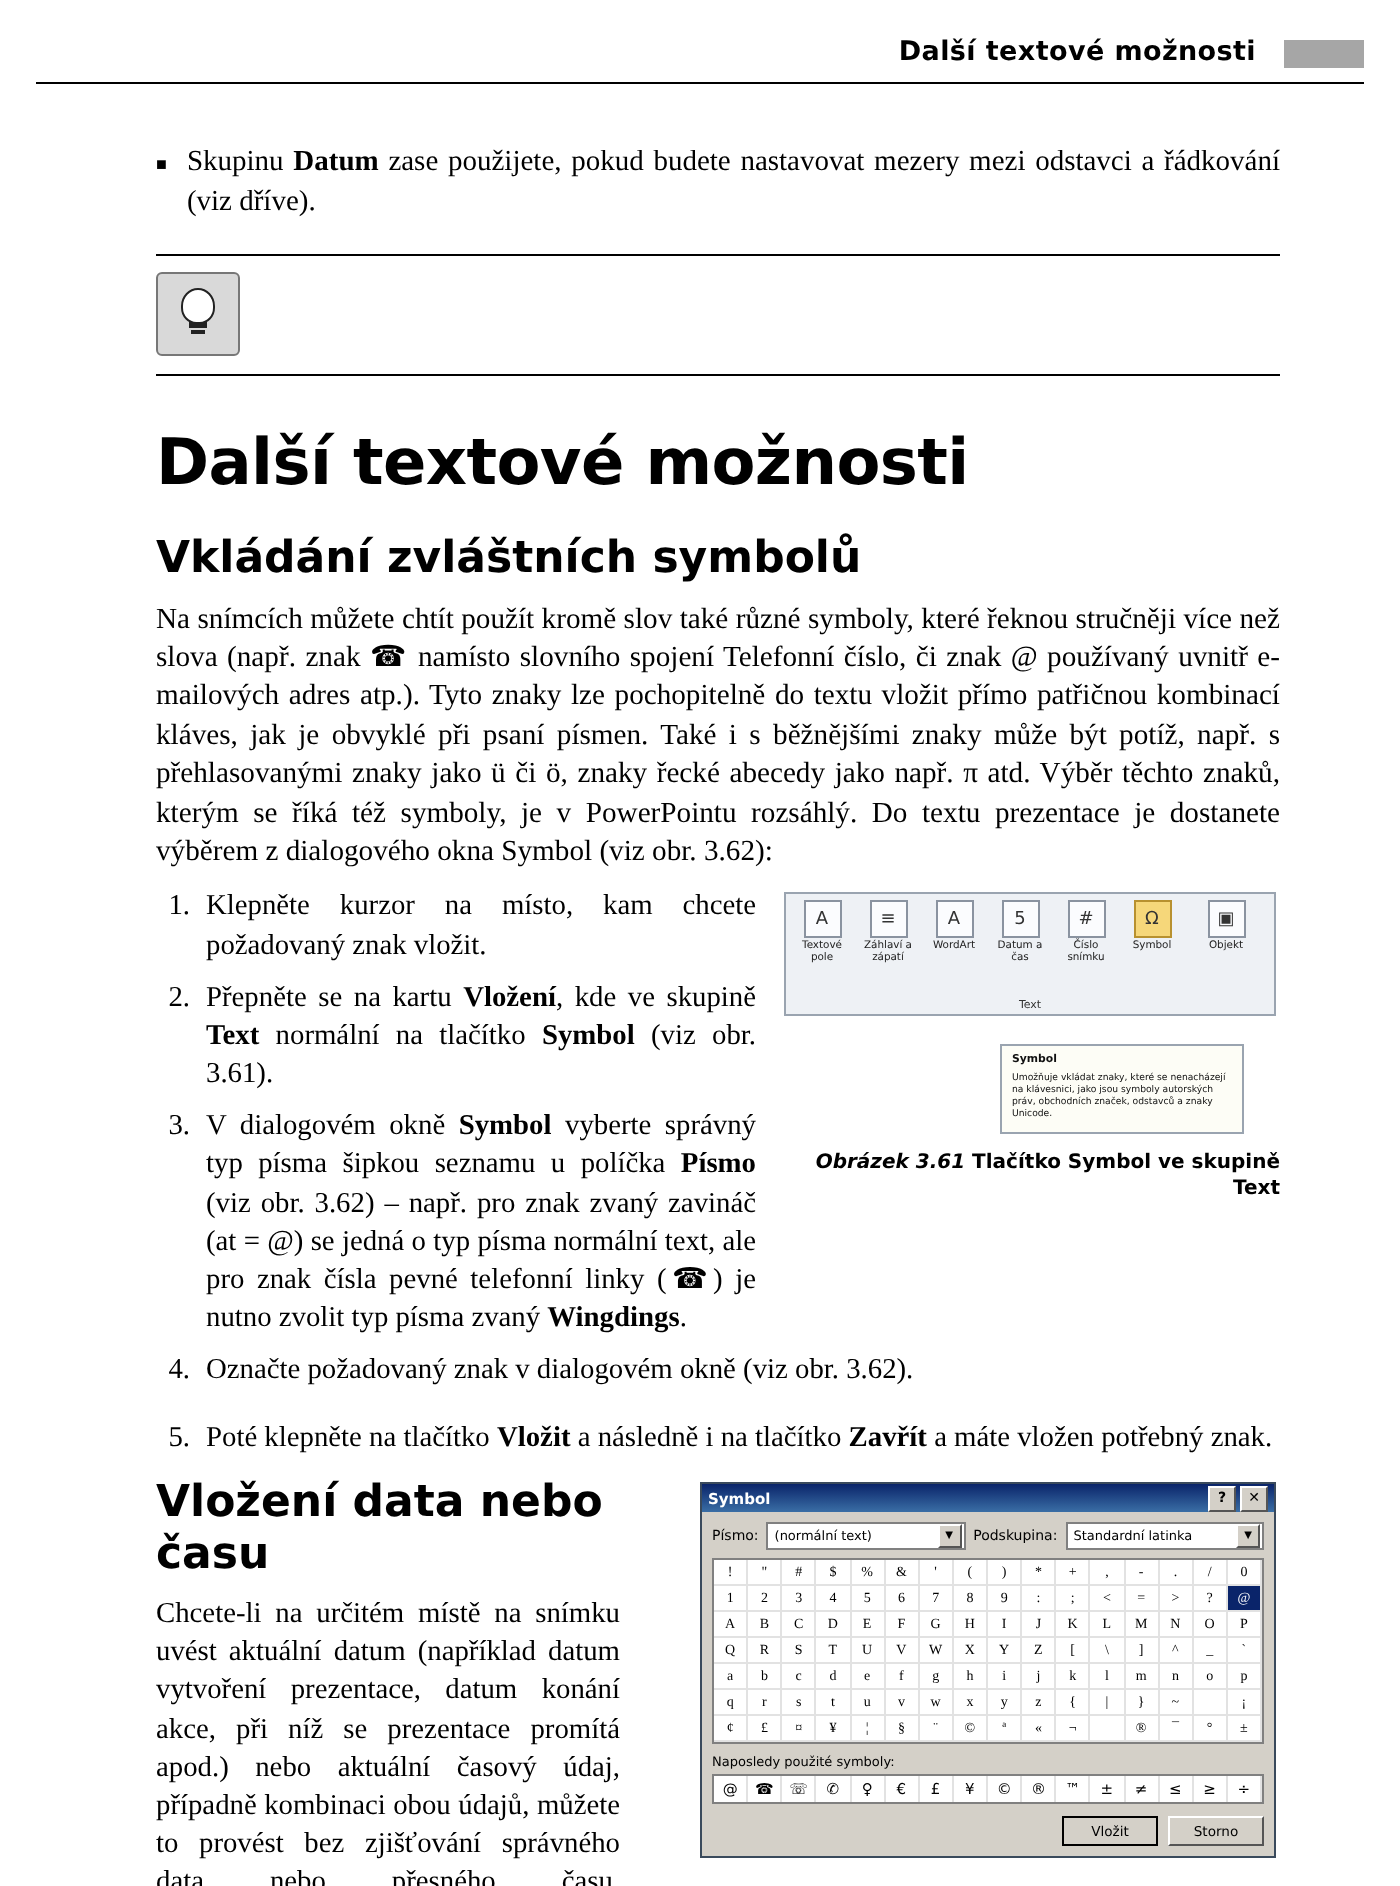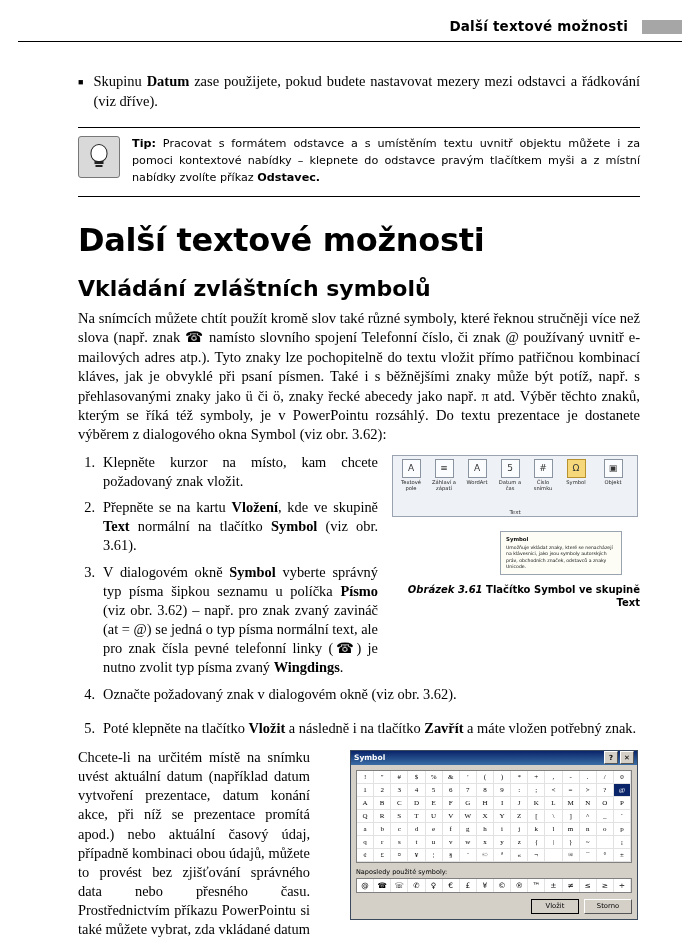--- a/index.html
+++ b/index.html
@@ -211,21 +211,20 @@
       <span class="bullet-mark">■</span>
       <span class="bullet-text"><span>Skupinu </span><b>Datum</b><span> zase použijete, pokud budete nastavovat mezery mezi odstavci a řádkování (viz dříve).</span></span>
     </div>
 
     <div class="tip">
       <div class="tip-icon">
         <div class="bulb"></div>
           <div class="base"></div>
           <div class="base2"></div>
       </div>
-      <div class="tip-text"><b>Tip:</b><span> Pracovat s formátem odstavce a s umístěním textu uvnitř objektu můžete i za pomoci kontextové nabídky – klepnete do odstavce pravým tlačítkem myši a z místní nabídky zvolíte příkaz </span><b>Odstavec.</b></div>
     </div>
 
     <h1 class="chapter">Další textové možnosti</h1>
 
     <h2 class="sub">Vkládání zvláštních symbolů</h2>
     <p class="body">Na snímcích můžete chtít použít kromě slov také různé symboly, které řeknou stručněji více než slova (např. znak ☎ namísto slovního spojení Telefonní číslo, či znak @ používaný uvnitř e-mailových adres atp.). Tyto znaky lze pochopitelně do textu vložit přímo patřičnou kombinací kláves, jak je obvyklé při psaní písmen. Také i s běžnějšími znaky může být potíž, např. s přehlasovanými znaky jako ü či ö, znaky řecké abecedy jako např. π atd. Výběr těchto znaků, kterým se říká též symboly, je v PowerPointu rozsáhlý. Do textu prezentace je dostanete výběrem z dialogového okna Symbol (viz obr. 3.62):</p>
 
     <div class="fig361-wrap">
       <div class="ribbon">
         <div class="grp" style="left:3px;">
@@ -299,20 +298,32 @@
 
       <div class="dlg-wrap">
         <div class="dlg">
           <div class="dlg-title">
             <span>Symbol</span>
             <span class="t-spacer"></span>
             <span class="dlg-btn">?</span>
             <span class="dlg-btn">✕</span>
           </div>
           <div class="dlg-body">
+            <div class="row">
+              <span class="lbl">Písmo:</span>
+              <span class="combo">
+                  <span>(normální text)</span>
+                  <span class="arrow">▼</span>
+                </span>
+              <span class="lbl">Podskupina:</span>
+              <span class="combo">
+                  <span>Standardní latinka</span>
+                  <span class="arrow">▼</span>
+                </span>
+            </div>
 
             <div class="grid" id="char-grid">
                 <div>!</div>
                 <div>"</div>
                 <div>#</div>
                 <div>$</div>
                 <div>%</div>
                 <div>&amp;</div>
                 <div>'</div>
                 <div>(</div>
@@ -446,20 +457,21 @@
             <div class="btnrow">
               <span class="pbtn default">Vložit</span>
               <span class="pbtn">Storno</span>
             </div>
           </div>
         </div>
 
       </div>
 
       <div class="left-col">
+        <h2 class="sub" style="margin-top:0;"><span>Vložení data nebo</span><br><span>času</span></h2>
         <p>Chcete-li na určitém místě na snímku uvést aktuální datum (například datum vytvoření prezentace, datum konání akce, při níž se prezentace promítá apod.) nebo aktuální časový údaj, případně kombinaci obou údajů, můžete to provést bez zjišťování správného data nebo přesného času. Prostřednictvím příkazu PowerPointu si také můžete vybrat, zda vkládané datum nebo časový údaj bude dále neměnný, nebo automa-</p>
       </div>
 
       <div class="clear"></div>
     </div>
   </div>
 
 
 </div>
 

